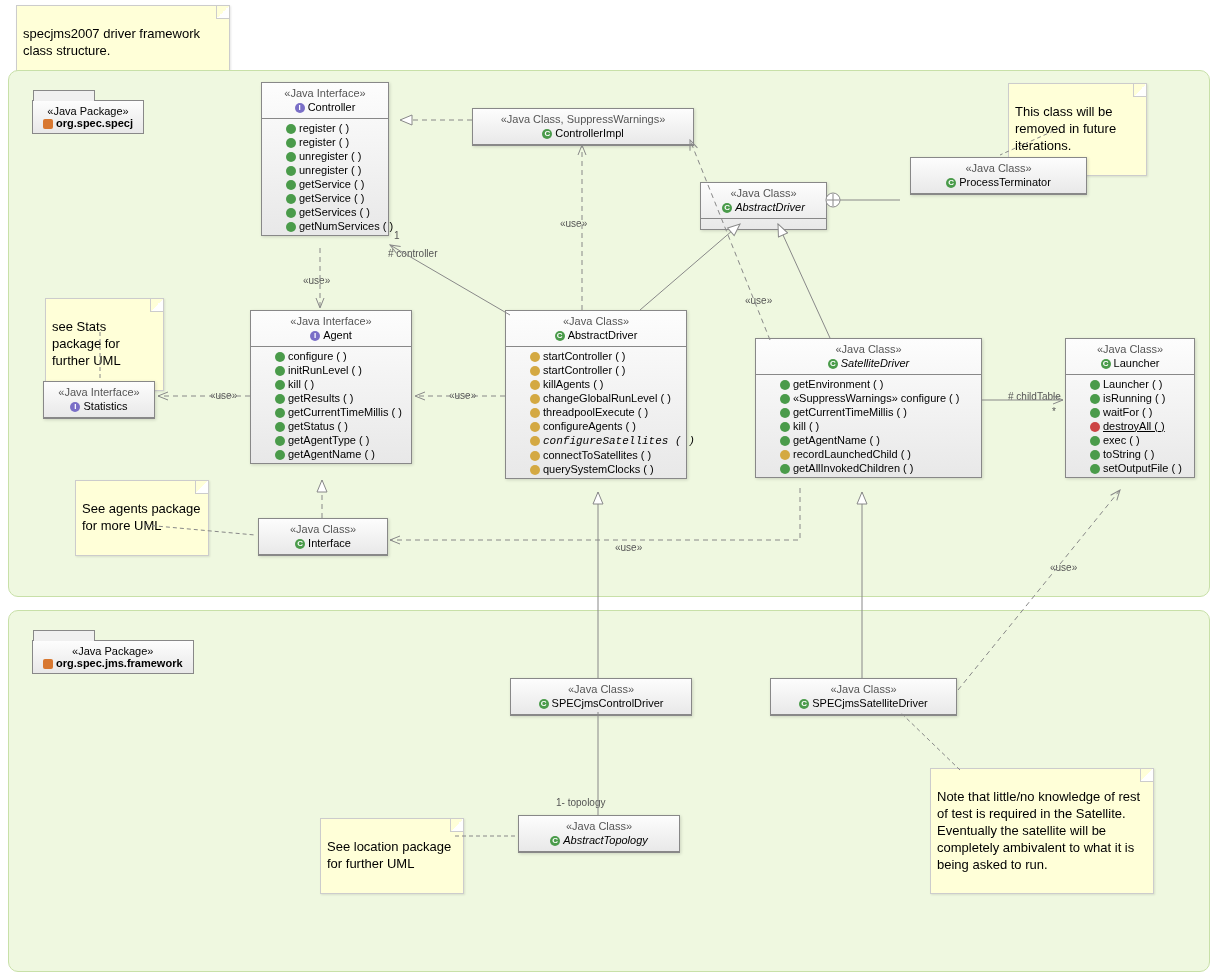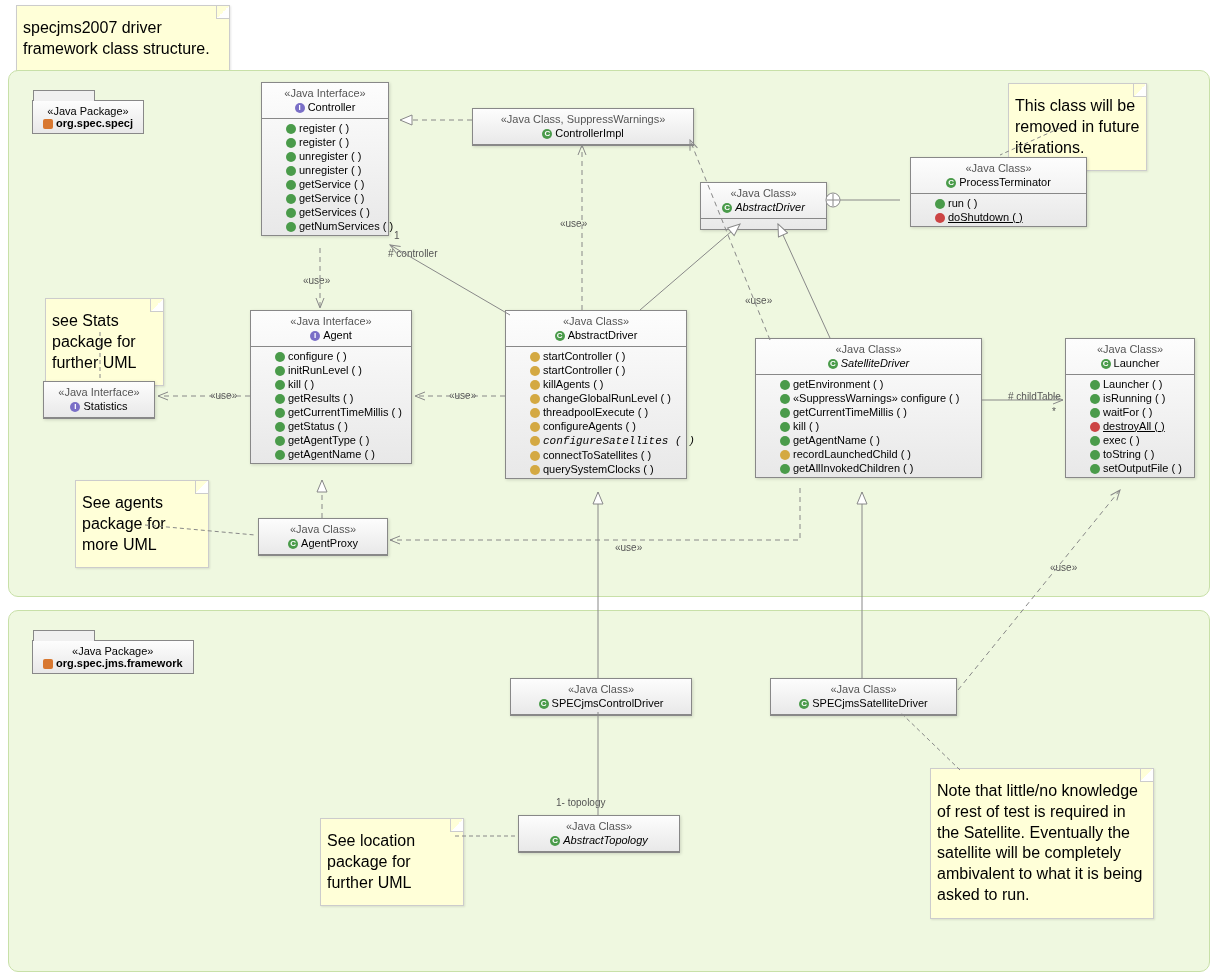--- a/index.html
+++ b/index.html
@@ -1,17 +1,17 @@
 <!DOCTYPE html>
 <html><head>
 <meta charset="utf-8">
 <style>
 body{margin:0;font-family:Arial,sans-serif;font-size:11px;background:#fff;width:1221px;height:980px;position:relative}
 .pkg{position:absolute;border:1px solid #c8e0a8;border-radius:10px;background:#eff8e0}
-.note{position:absolute;background:#ffffd8;border:1px solid #ccc;padding:12px 6px;font-size:16px;line-height:1.3;box-shadow:1px 1px 2px rgba(0,0,0,.1)}
+.note{position:absolute;background:#ffffd8;border:1px solid #ccc;padding:20px 6px;font-size:13px;line-height:1.3;box-shadow:1px 1px 2px rgba(0,0,0,.1)}
 .note::after{content:"";position:absolute;top:0;right:0;width:12px;height:12px;background:linear-gradient(135deg,#ffffd8 50%,#fff 50%);border-left:1px solid #ccc;border-bottom:1px solid #ccc}
 .cls{position:absolute;background:linear-gradient(#fdfdfd,#e8e8e8);border:1px solid #888;box-shadow:1px 1px 3px rgba(0,0,0,.15)}
 .cls .hdr{text-align:center;padding:3px 8px;border-bottom:1px solid #888;font-size:11px;line-height:1.3}
 .cls .hdr .st{color:#555}
 .cls .hdr .nm{font-weight:normal}
 .cls .hdr .nm.it{font-style:italic}
 .cls .ops{padding:2px 22px}
 .cls .ops div{padding:1px 2px;white-space:nowrap;font-size:11px}
 .pkg-lbl{position:absolute;background:linear-gradient(#fdfdfd,#e8e8e8);border:1px solid #888}
 .pkg-lbl .tab{width:60px;height:10px;border:1px solid #888;border-bottom:none;background:#f0f0f0;margin-top:-11px}
@@ -70,24 +70,20 @@
   <div class="hdr"><span class="st">«Java Class, SuppressWarnings»</span><br><span class="ic ic-c">C</span><span class="nm">ControllerImpl</span></div>
 </div>
 
 <div class="cls" style="left:700px;top:182px;width:125px">
   <div class="hdr"><span class="st">«Java Class»</span><br><span class="ic ic-c">C</span><span class="nm it">AbstractDriver</span></div>
   <div class="ops" style="height:6px"></div>
 </div>
 
 <div class="cls" style="left:910px;top:157px;width:175px">
   <div class="hdr"><span class="st">«Java Class»</span><br><span class="ic ic-c">C</span><span class="nm">ProcessTerminator</span></div>
-  <div class="ops" id="ops-ProcessTerminator">
-      <div><span class="ic ic-pub"></span><span>run ( )</span></div>
-      <div><span class="ic ic-priv"></span><span class="und">doShutdown ( )</span></div>
-    </div>
 </div>
 
 <div class="cls" style="left:43px;top:381px;width:110px">
   <div class="hdr"><span class="st">«Java Interface»</span><br><span class="ic ic-i">I</span><span class="nm">Statistics</span></div>
 </div>
 
 <div class="cls" style="left:250px;top:310px;width:160px">
   <div class="hdr"><span class="st">«Java Interface»</span><br><span class="ic ic-i">I</span><span class="nm">Agent</span></div>
   <div class="ops" id="ops-Agent">
       <div><span class="ic ic-pub"></span><span>configure ( )</span></div>
@@ -136,21 +132,21 @@
       <div><span class="ic ic-pub"></span><span>isRunning ( )</span></div>
       <div><span class="ic ic-pub"></span><span>waitFor ( )</span></div>
       <div><span class="ic ic-priv"></span><span class="und">destroyAll ( )</span></div>
       <div><span class="ic ic-pub"></span><span>exec ( )</span></div>
       <div><span class="ic ic-pub"></span><span>toString ( )</span></div>
       <div><span class="ic ic-pub"></span><span>setOutputFile ( )</span></div>
     </div>
 </div>
 
 <div class="cls" style="left:258px;top:518px;width:128px">
-  <div class="hdr"><span class="st">«Java Class»</span><br><span class="ic ic-c">C</span><span class="nm">AgentProxy</span></div>
+  <div class="hdr"><span class="st">«Java Class»</span><br><span class="ic ic-c">C</span><span class="nm">Interface</span></div>
 </div>
 
 <div class="cls" style="left:510px;top:678px;width:180px">
   <div class="hdr"><span class="st">«Java Class»</span><br><span class="ic ic-c">C</span><span class="nm">SPECjmsControlDriver</span></div>
 </div>
 
 <div class="cls" style="left:770px;top:678px;width:185px">
   <div class="hdr"><span class="st">«Java Class»</span><br><span class="ic ic-c">C</span><span class="nm">SPECjmsSatelliteDriver</span></div>
 </div>
 

